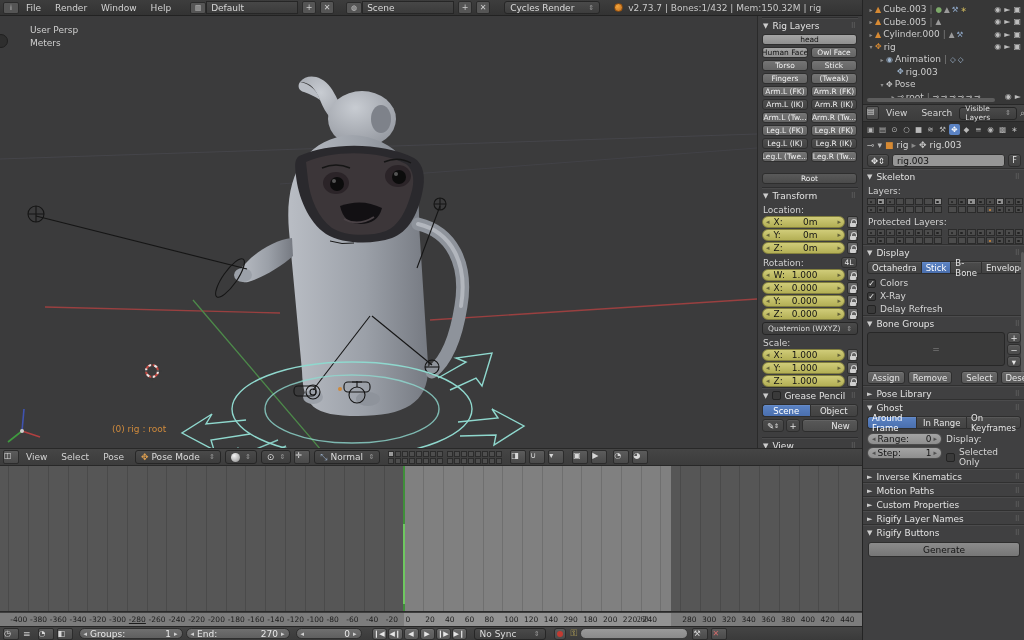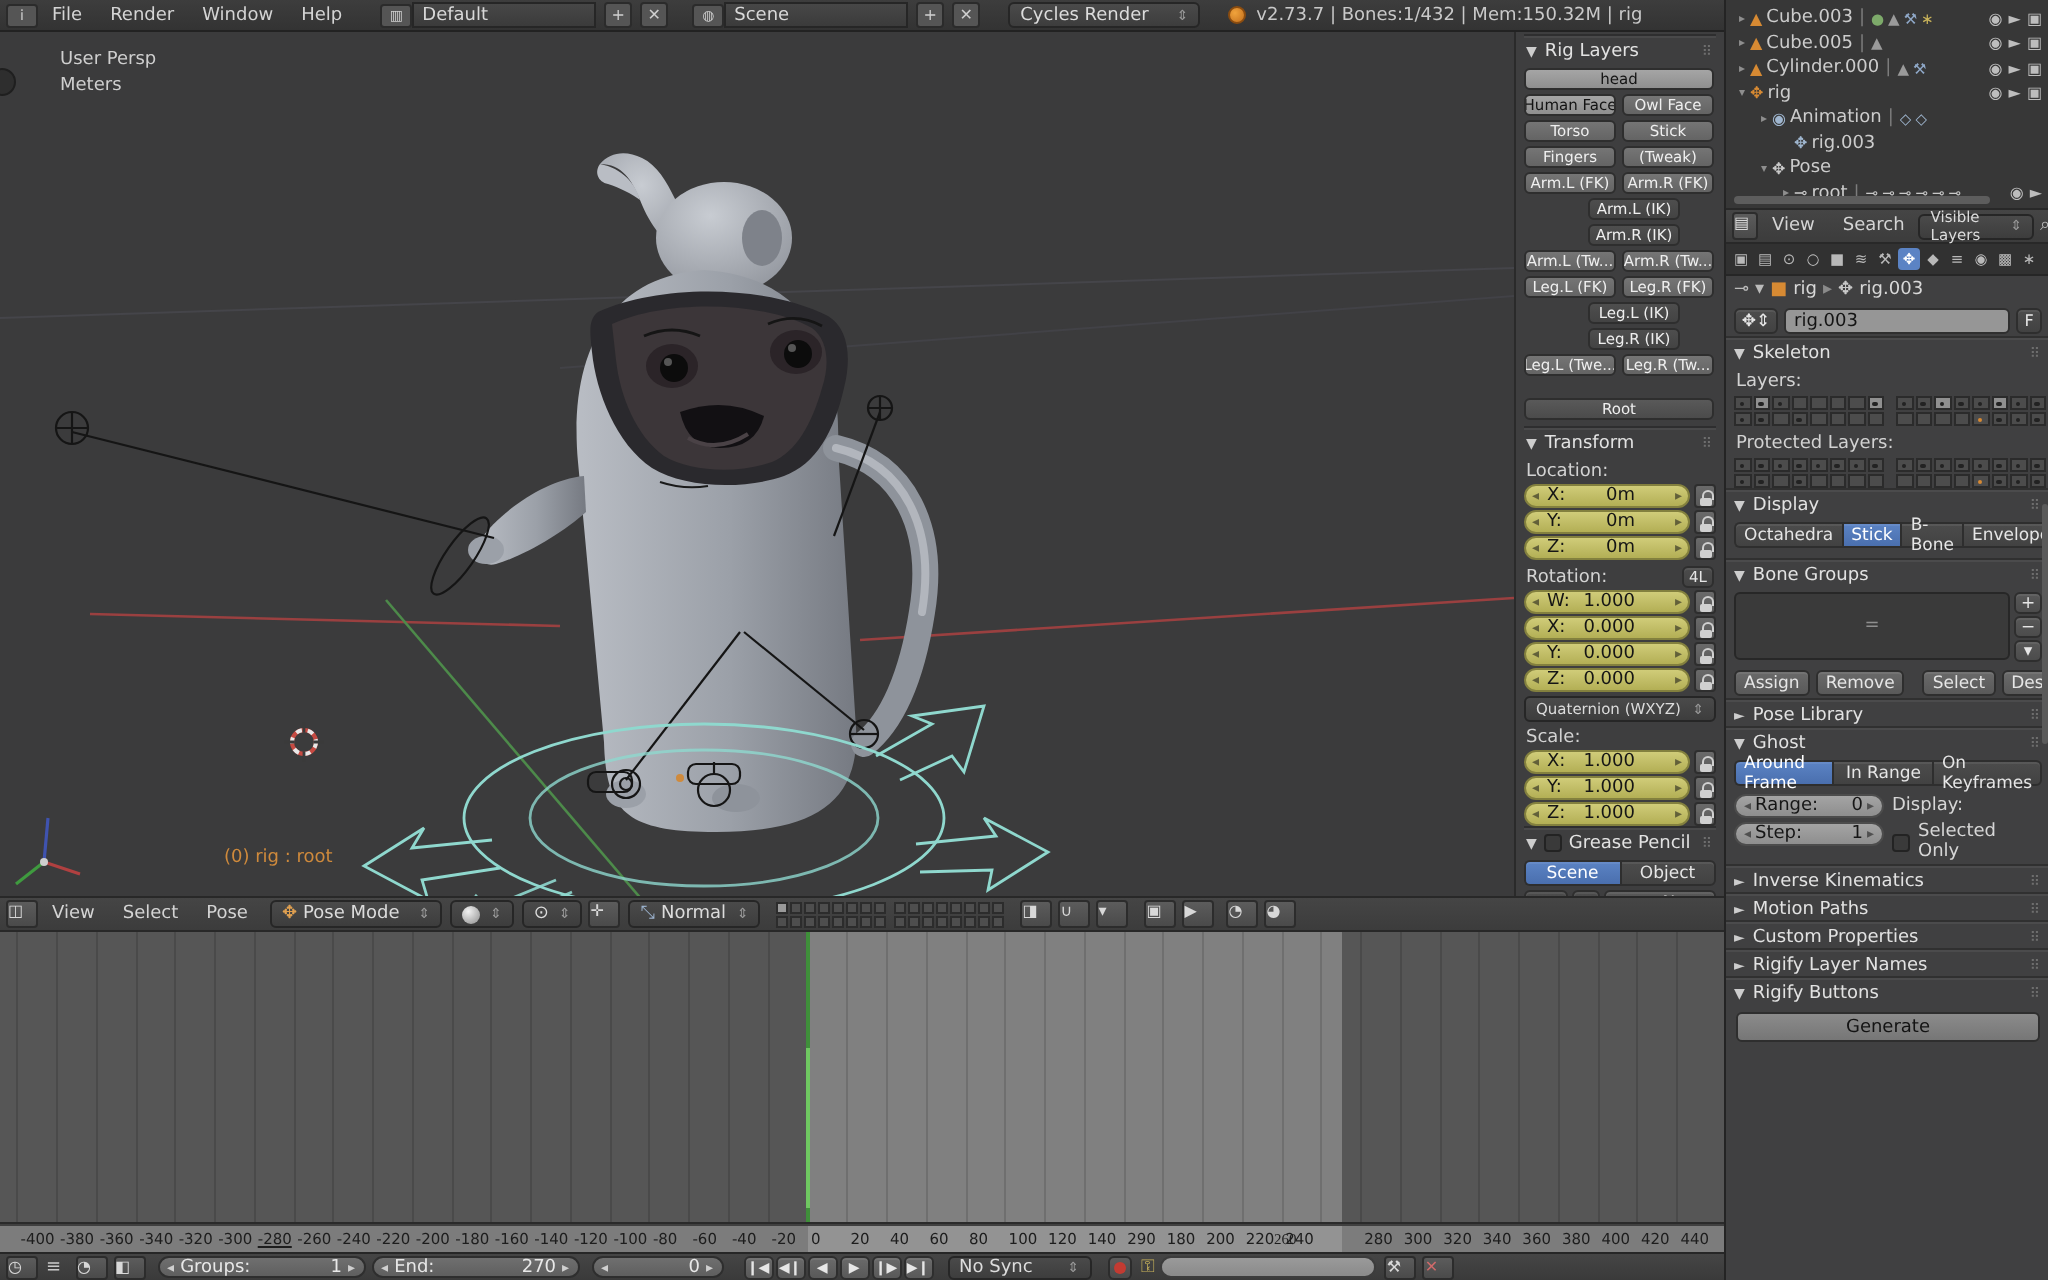--- a/index.html
+++ b/index.html
@@ -65,21 +65,21 @@
 
   
   #npanel { left:757px; top:16px; width:105px; height:432px; background:#3e3e3f; border-left:1px solid #2a2a2a; padding:2px 4px; }
   #npanel .phead { padding:0 1px; }
   #rig-buttons { display:flex; flex-wrap:wrap; gap:2px 3px; margin:2px 0 4px; }
   .rlbtn { width:46px; height:11px; display:flex; align-items:center; justify-content:center;
     background:linear-gradient(#757575,#646464); border:1px solid #2e2e2e; border-radius:3px; font-size:7.5px; color:#efefef;
     white-space:nowrap; overflow:hidden; }
   .rlbtn.full { width:95px; }
   .rlbtn.light { background:linear-gradient(#a5a5a5,#8f8f8f); color:#131313; }
-  .rlbtn.dark { background:linear-gradient(#4e4e4e,#434343);margin-left:32px; }
+  .rlbtn.dark { background:linear-gradient(#4e4e4e,#434343); }
   .rlbtn.dark2 { background:linear-gradient(#595959,#4b4b4b); }
   .rlbtn.mid { }
   #rig-root-gap { height:7px; width:100%; }
   .nlabel { color:#d2d2d2; margin:3px 1px 1px; }
   .trow { display:flex; align-items:center; gap:2px; margin-bottom:1px; }
   #gp-tabs { margin:2px 0; }
   #gp-newrow { display:flex; gap:2px; align-items:center; }
   .pencil-btn { width:22px; }
   .rot4l { margin-left:auto; width:16px; height:11px; font-size:7.5px; }
 
@@ -910,20 +910,34 @@
         <span>Display</span>
         <span class="grip">⠿</span>
     </div>
     <div class="prow seg" style="gap:0" id="display-modes">
         <span class="btn dark">Octahedra</span>
         <span class="btn blue">Stick</span>
         <span class="btn dark">B-Bone</span>
         <span class="btn dark">Envelope</span>
       </div>
     <div class="checks">
+      <div class="col" id="checks-right">
+          <span class="chk">
+            <span class="cb on"></span>
+            <span>Colors</span>
+          </span>
+          <span class="chk">
+            <span class="cb on"></span>
+            <span>X-Ray</span>
+          </span>
+          <span class="chk">
+            <span class="cb"></span>
+            <span>Delay Refresh</span>
+          </span>
+        </div>
     </div>
 
     <div class="phead">
       <span class="tri">▼</span>
         <span>Bone Groups</span>
         <span class="grip">⠿</span>
     </div>
     <div id="bg-list">
       <div id="bg-box">=</div>
       <div id="bg-ops">

